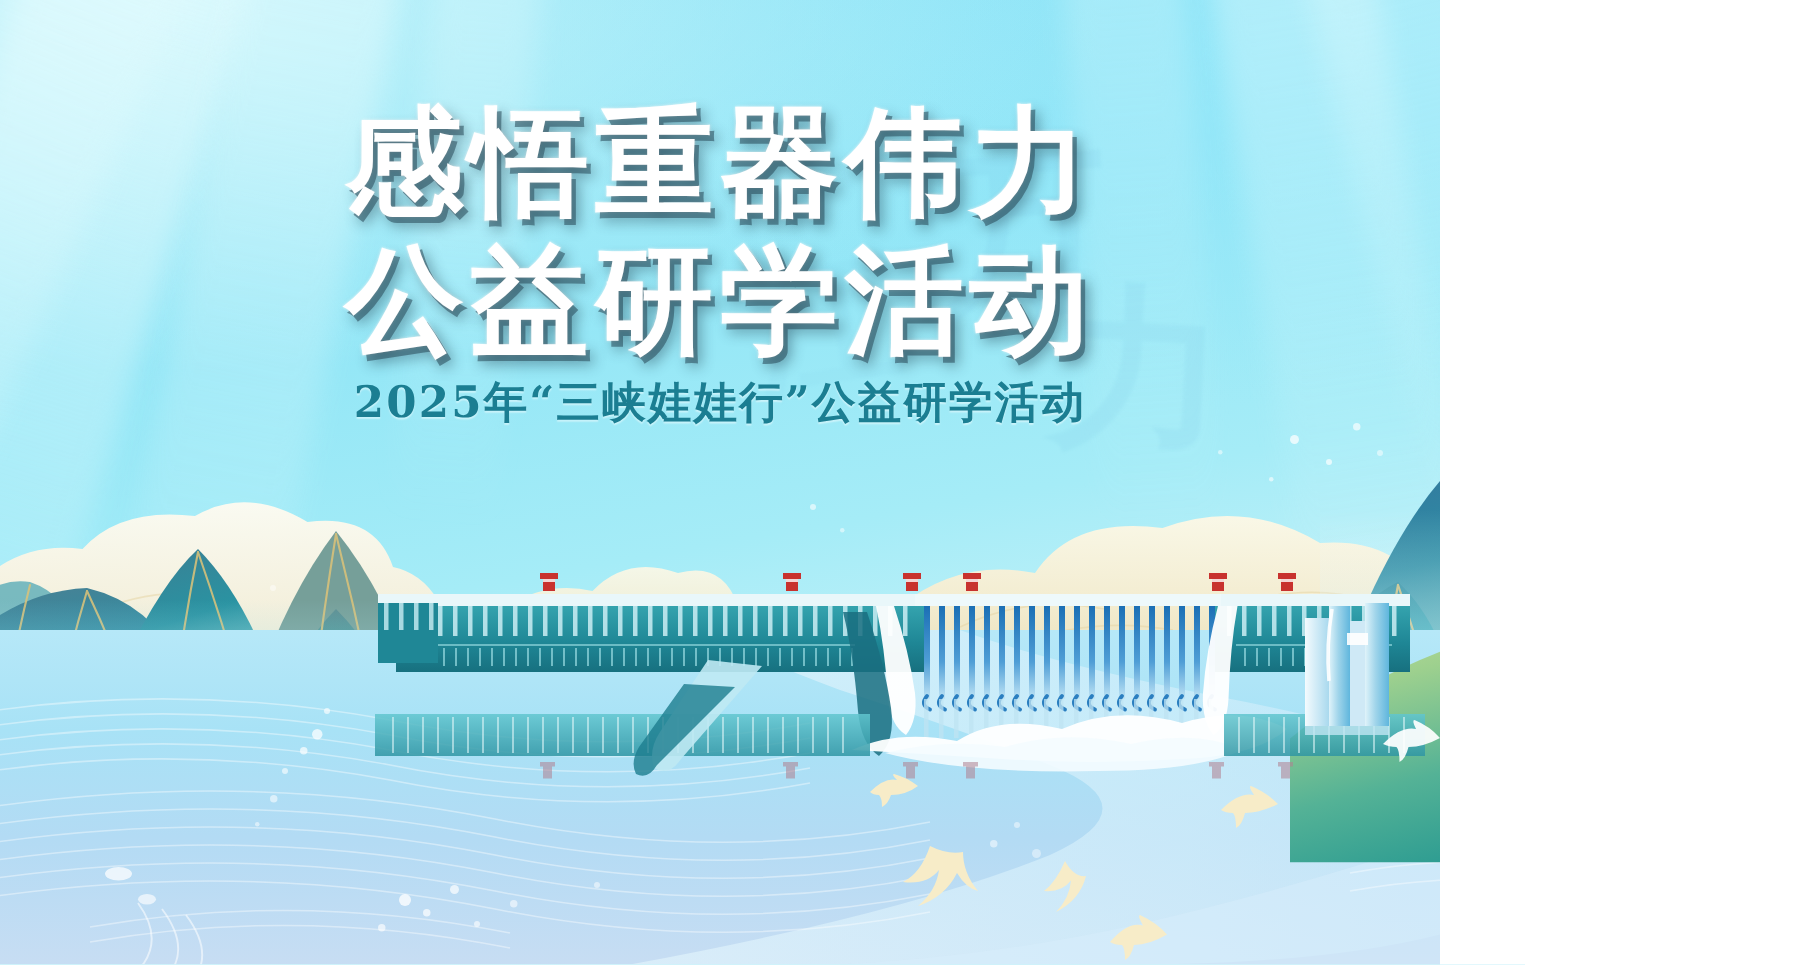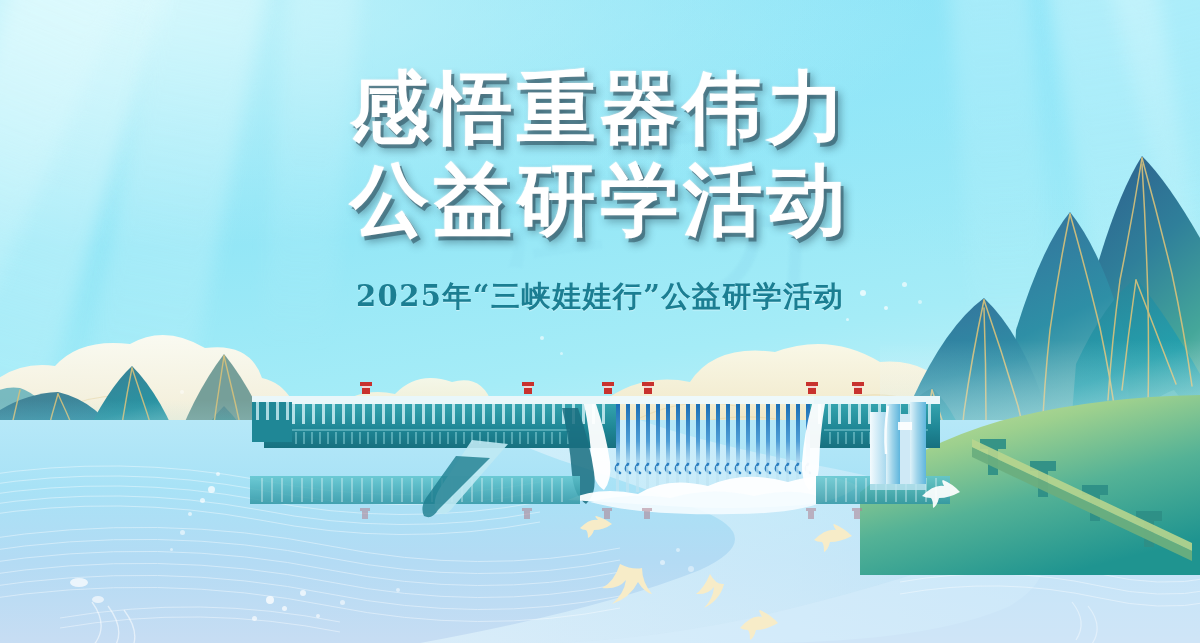--- a/index.html
+++ b/index.html
@@ -1,21 +1,21 @@
 <!DOCTYPE html>
 <html><head>
 <meta charset="utf-8">
 <title>三峡娃娃行</title>
 <style>
   html,body{margin:0;padding:0;background:#fff;}
   body{font-family:"Liberation Sans","DejaVu Sans",sans-serif;}
 
   #banner{
     position:relative;
-    width:1200px;height:643px;
+    width:960px;height:643px;
     overflow:hidden;
     background:#8fe3f5;
   }
 
   
   .sky{
     position:absolute;inset:0;
     background:
       linear-gradient(170deg,#7fdef4 0%,#8fe5f6 28%,#a5ecf7 55%,#c4f1f8 72%,#d9f2f7 86%,#e4f3f6 100%);
   }
@@ -75,21 +75,21 @@
     font-weight:900;
     letter-spacing:.055em;
     text-shadow:
        3px 4px 0 rgba(40,72,88,.55),
        5px 6px 9px rgba(25,55,72,.45),
        0 0 2px rgba(255,255,255,.9);
     font-family:"DejaVu Sans","Liberation Sans",sans-serif;
     white-space:nowrap;
   }
   .subtitle{
-    margin-top:31px;
+    margin-top:3px;
     color:#1b7e92;
     font-size:29px;
     font-weight:700;
     letter-spacing:.05em;
     font-family:"DejaVu Serif","Liberation Serif",serif;
     white-space:nowrap;
     text-shadow:0 1px 1px rgba(255,255,255,.45);
   }
 
   

